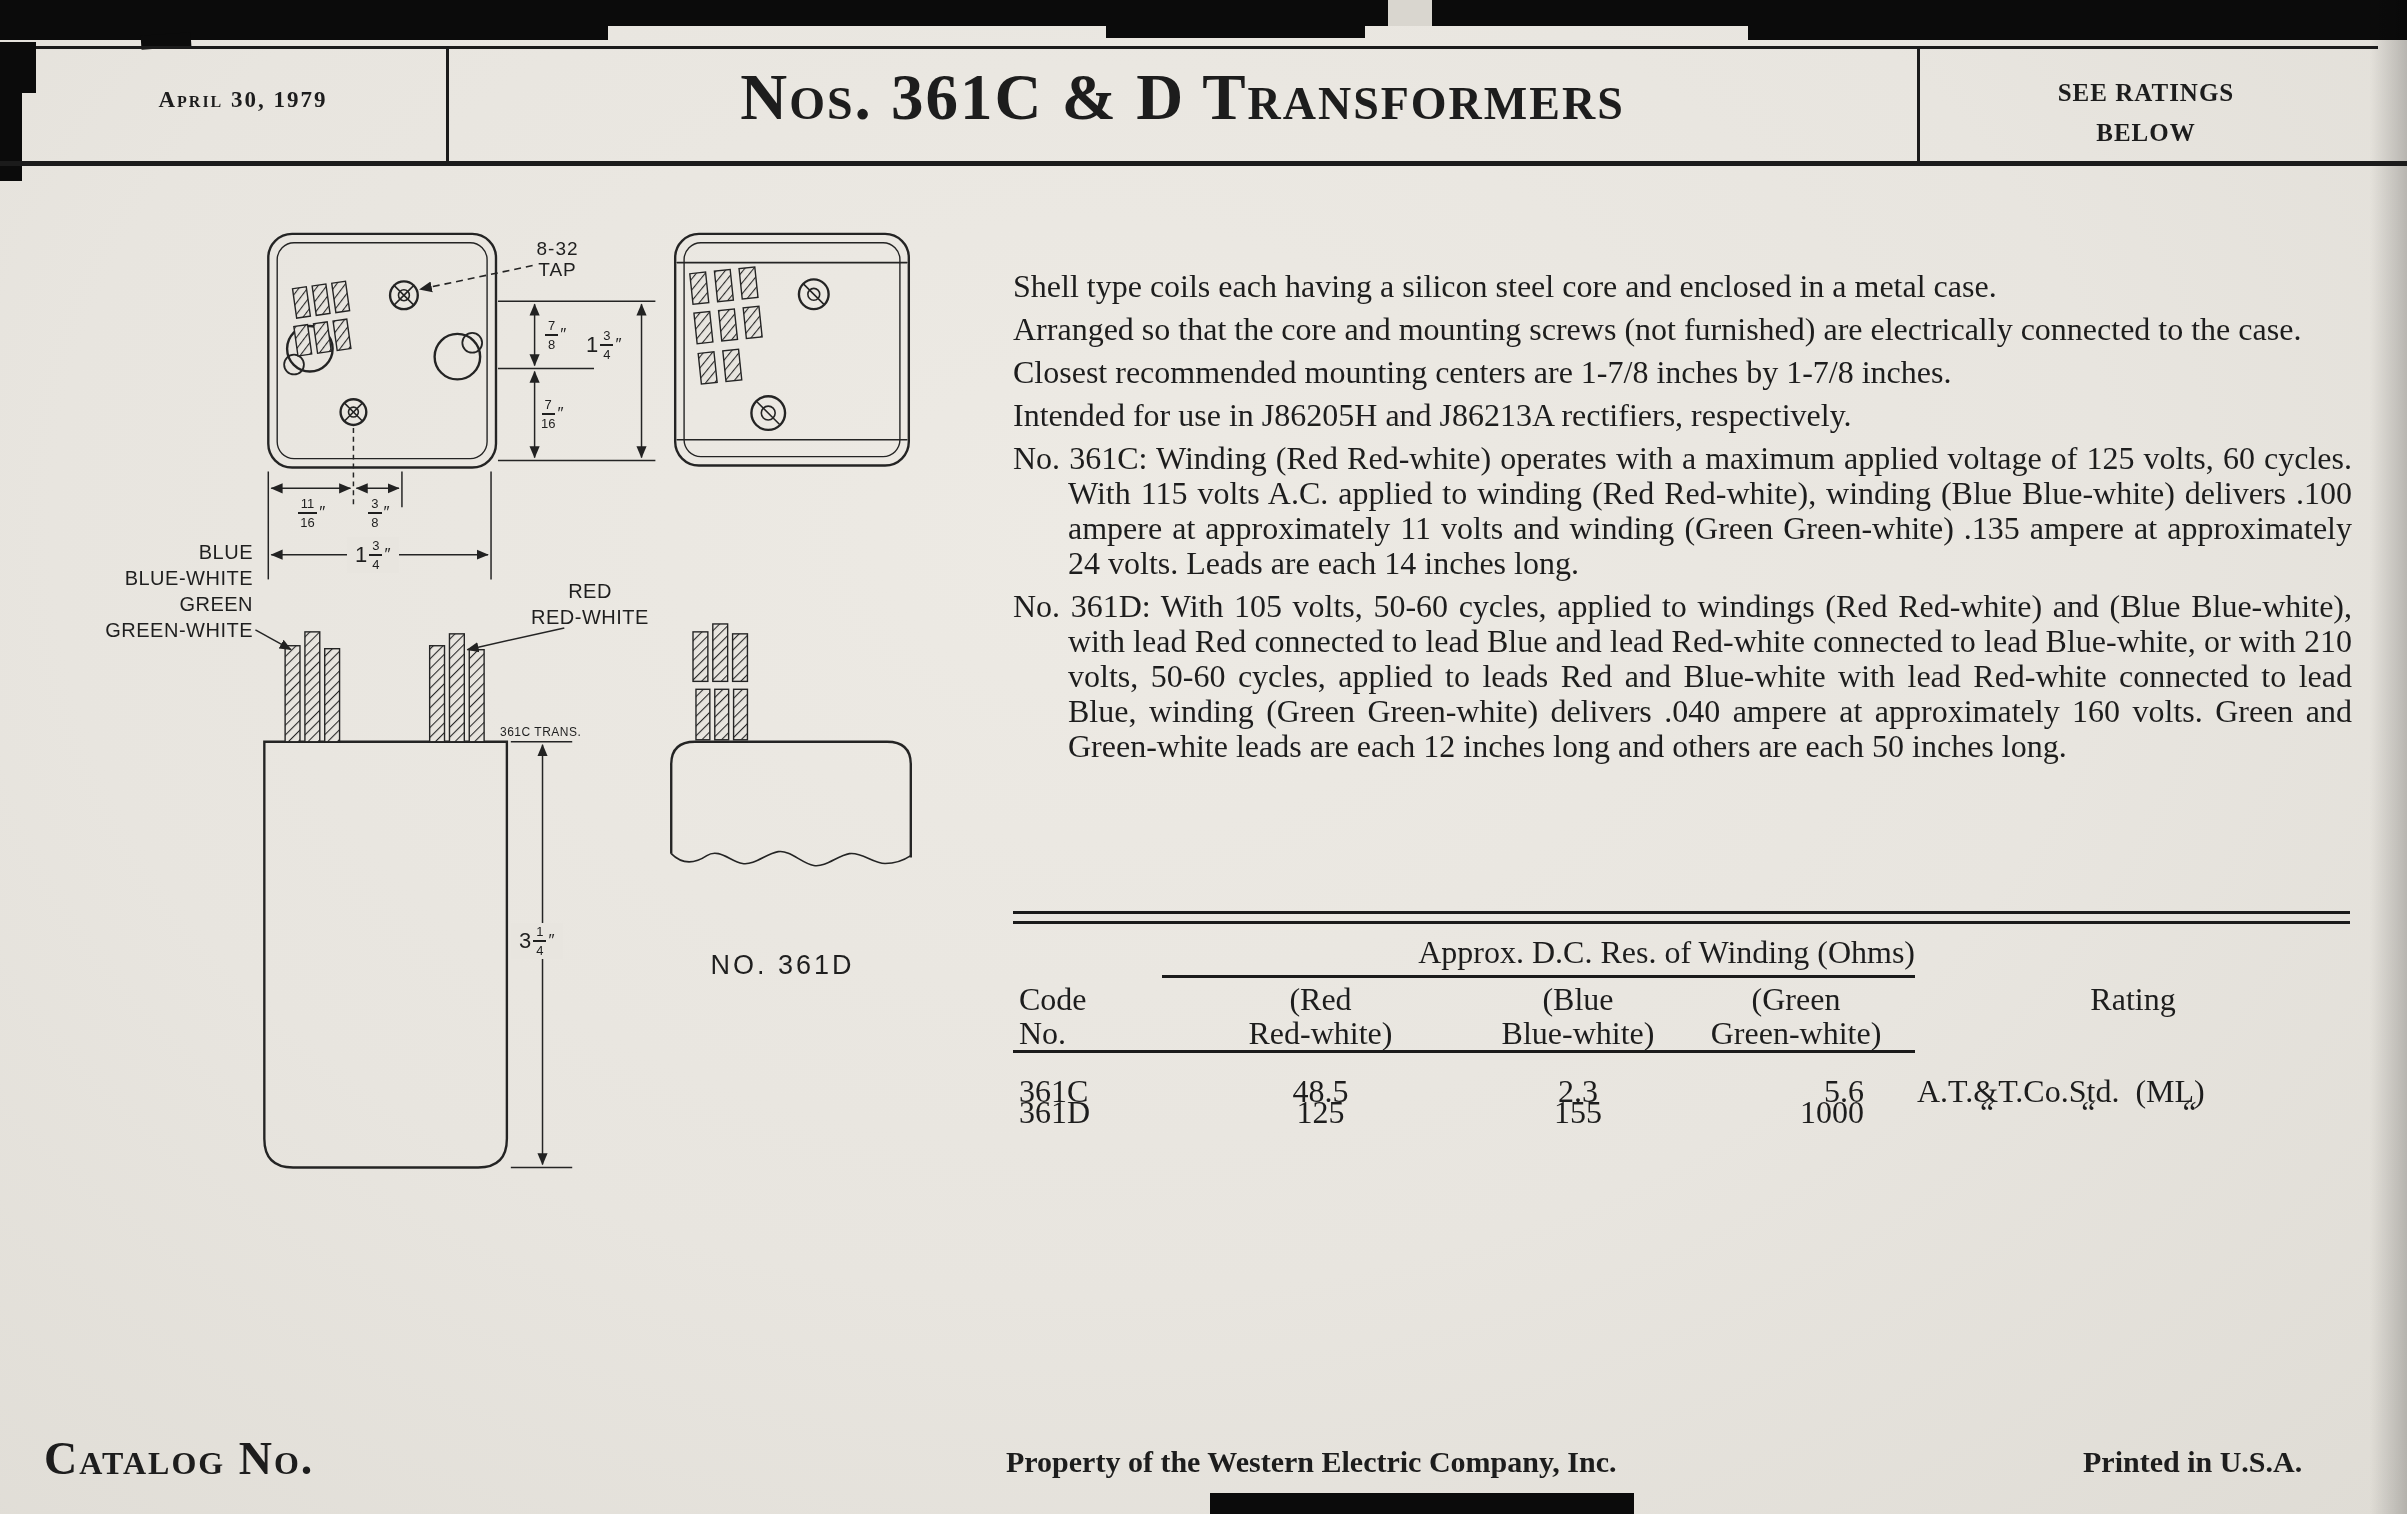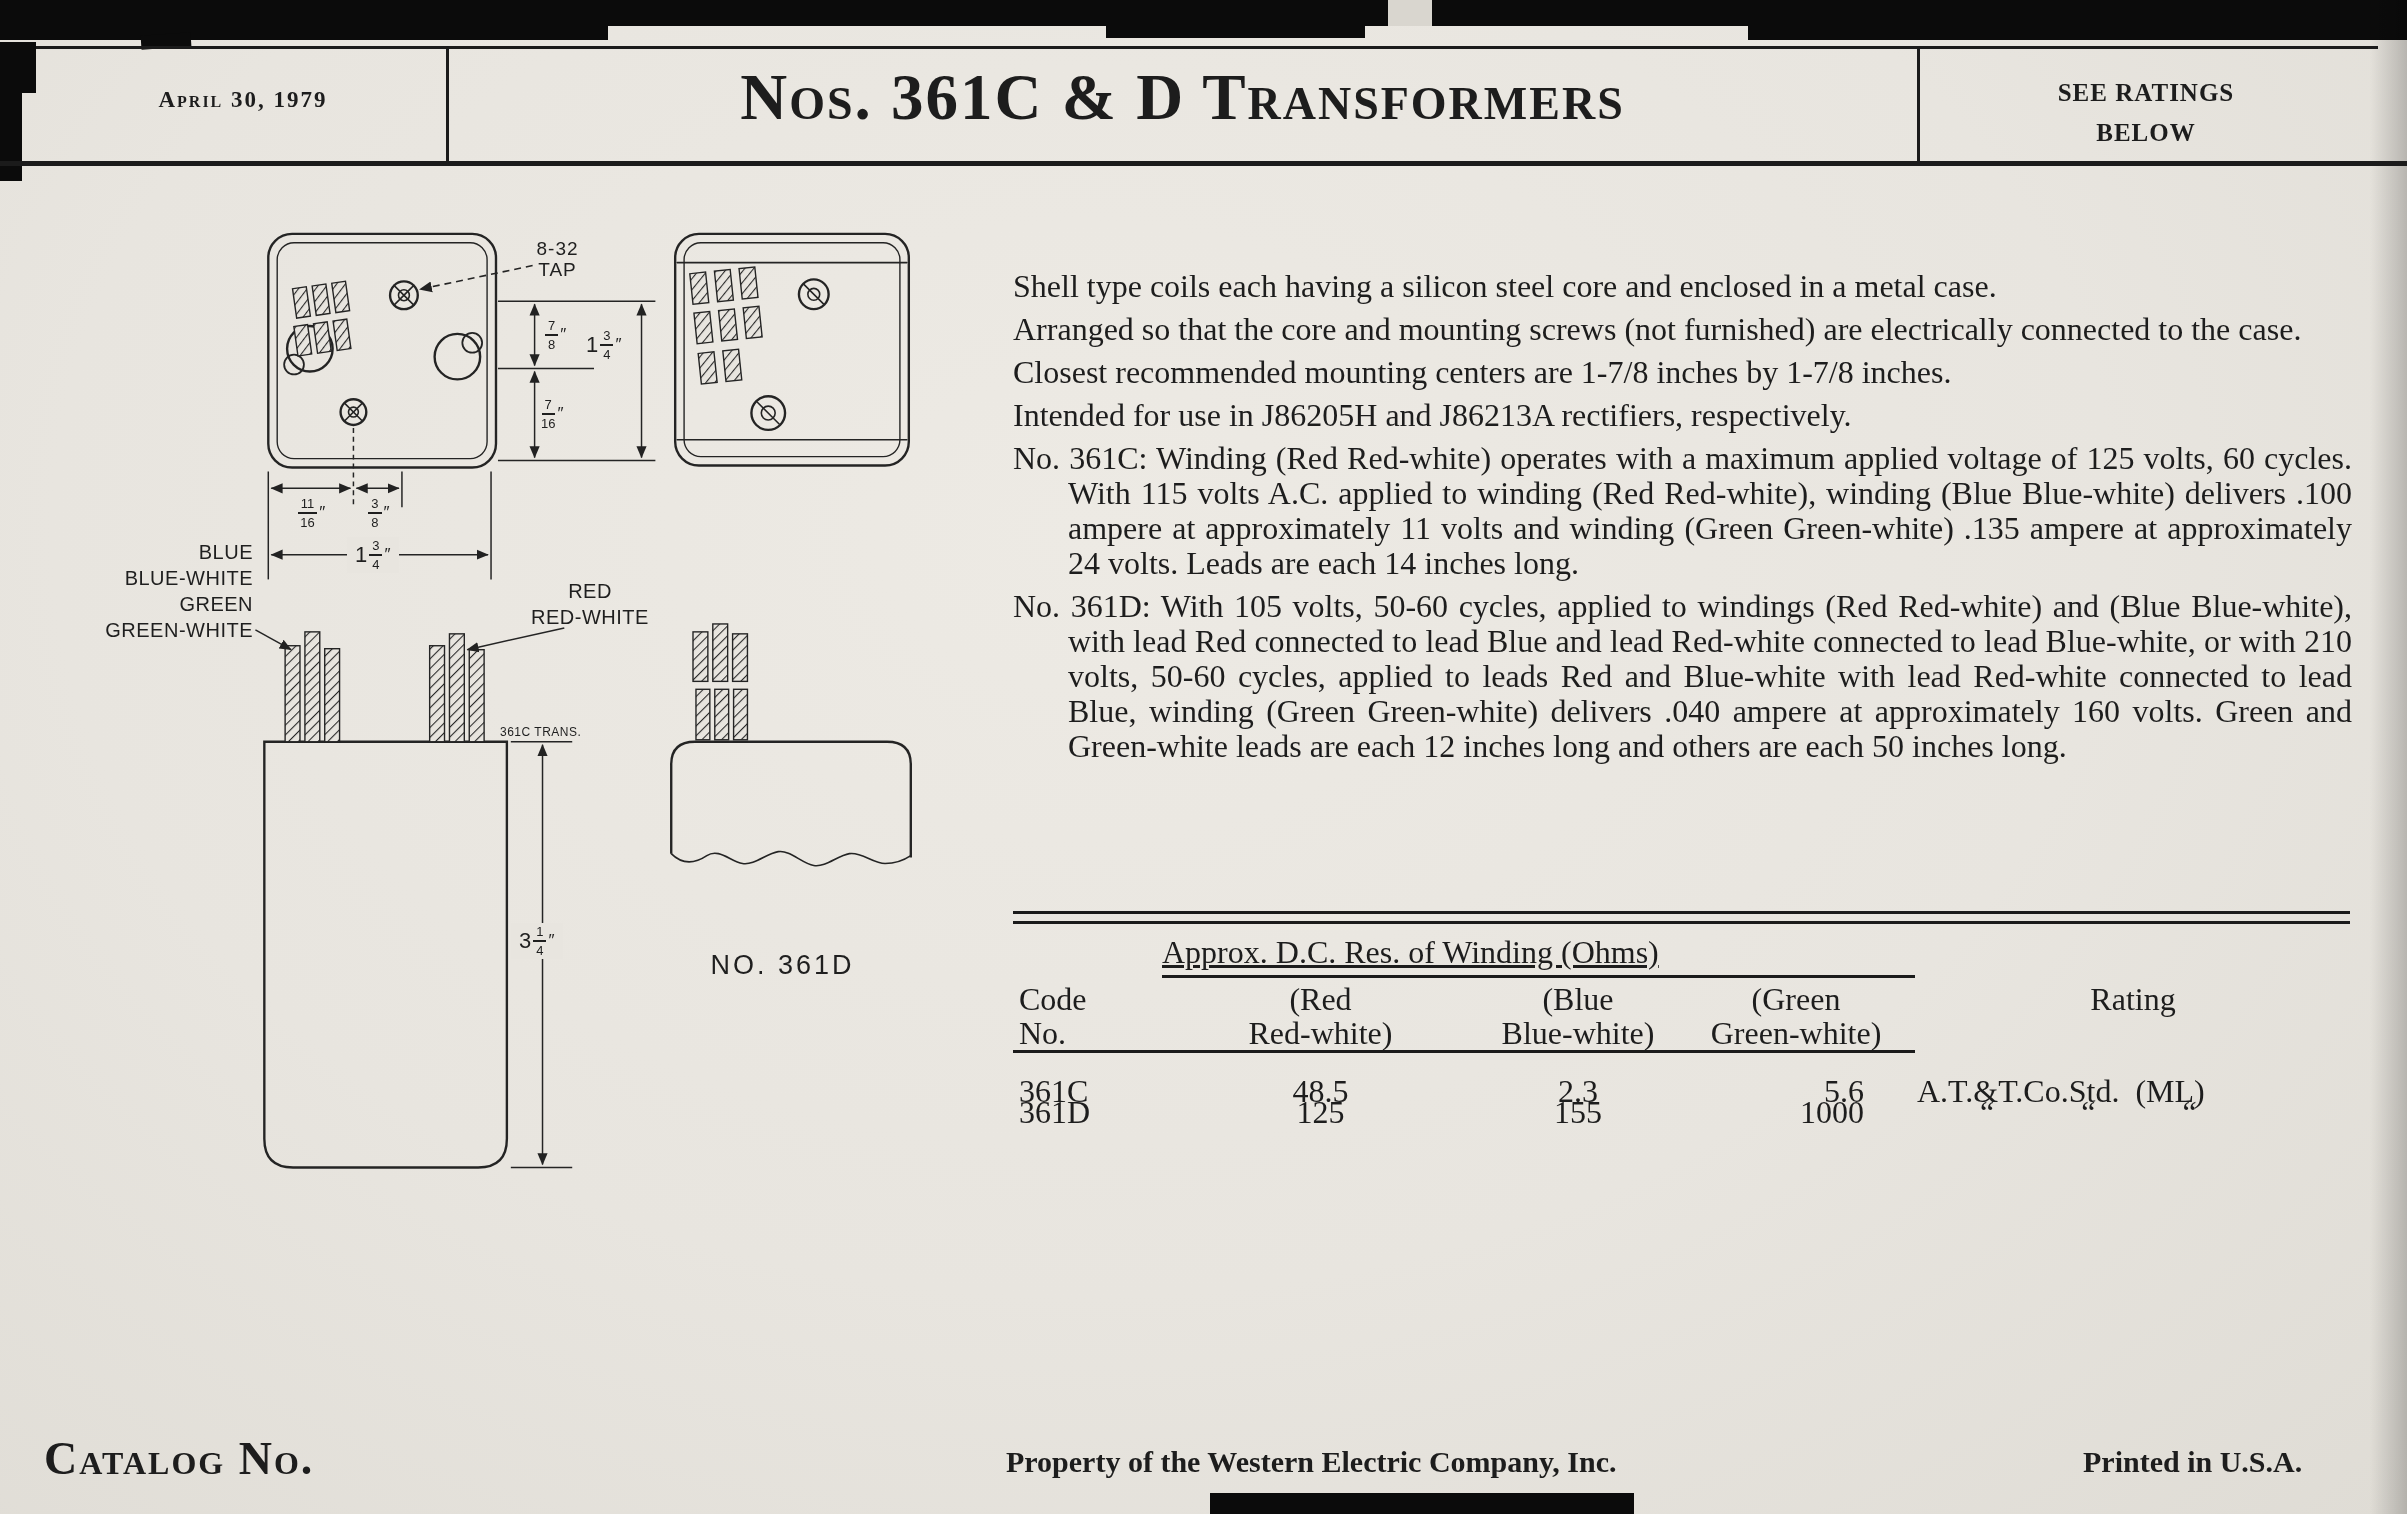--- a/index.html
+++ b/index.html
@@ -32,21 +32,21 @@
   }
 
   
   .desc { left:1013px; top:269px; width:1339px; font-size:32px; line-height:35px; }
   .desc p { margin:0 0 8px 0; text-align:justify; padding-left:55px; text-indent:-55px; }
 
   
   .res-table { left:1013px; top:911px; width:1337px; font-size:32px; }
   .rule-double { height:13px; border-top:3px solid #1b1b1b; border-bottom:3px solid #1b1b1b; margin-bottom:8px; }
   .tgrid { display:grid; grid-template-columns:149px 317px 198px 238px 436px; }
-  .spanhead { grid-column:2/5; text-align:left; border-bottom:3px solid #1b1b1b; padding:2px 0 4px 0;text-decoration:underline; }
+  .spanhead { grid-column:2/5; text-align:right; border-bottom:3px solid #1b1b1b; padding:2px 0 4px 0; }
   .chead { display:flex; flex-direction:column; justify-content:flex-start; align-items:center;
            border-bottom:3px solid #1b1b1b; line-height:34px; padding-top:4px; }
   .chead.code { align-items:flex-start; padding-left:6px; }
   .chead.rating { border-bottom:none; }
   .cell { padding-top:20px; height:39px; }
   .cell.code { padding-left:6px; }
   .cell.num { text-align:center; }
   .cell.num.right { text-align:right; padding-right:51px; }
   .cell.rating { padding-left:2px; white-space:nowrap; }
   .cell.ditto { word-spacing:79px; padding-left:65px; }

